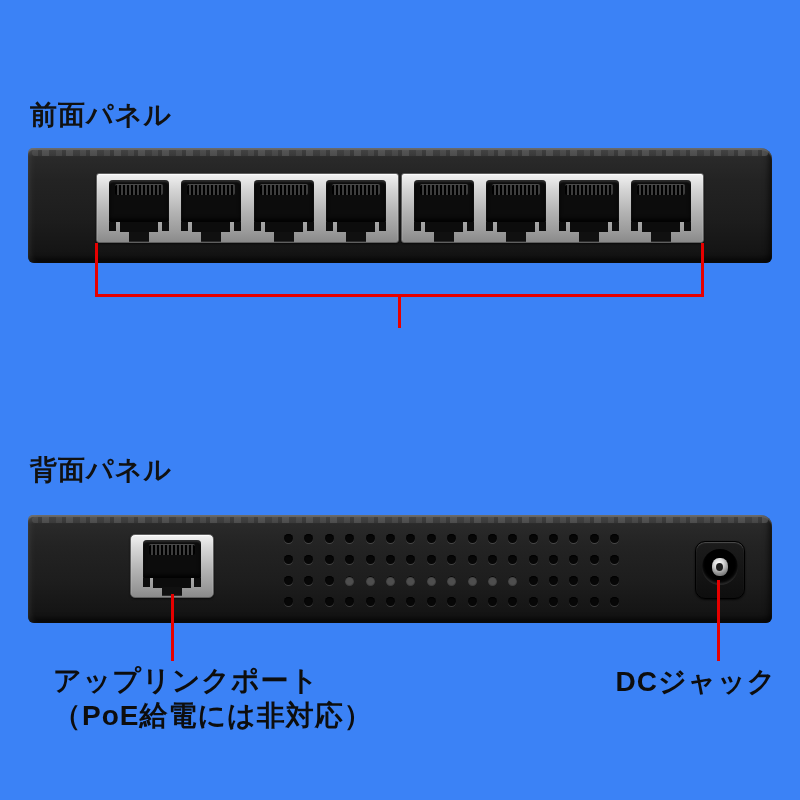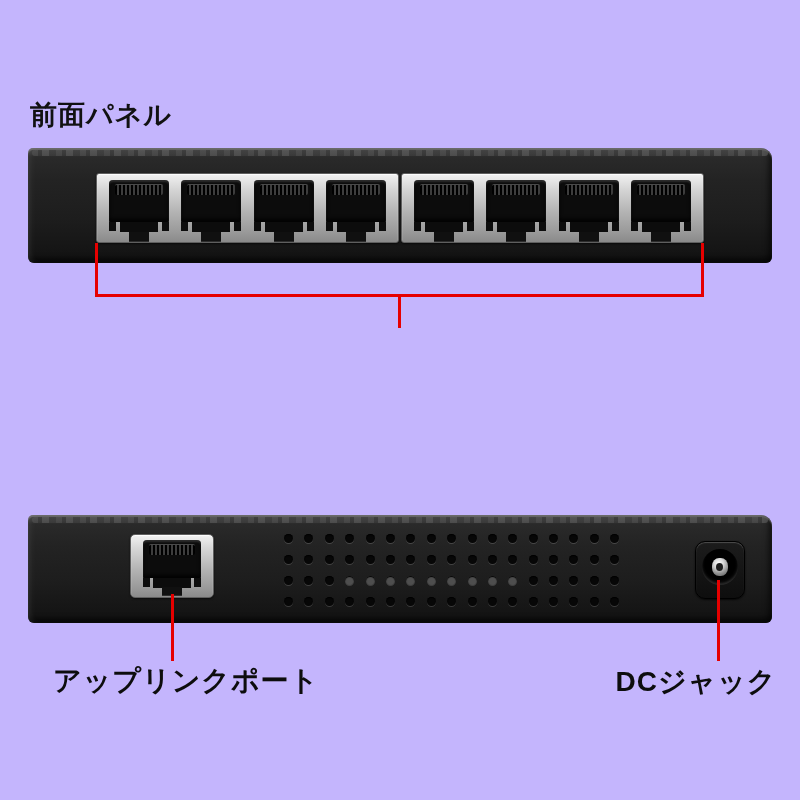--- a/index.html
+++ b/index.html
@@ -1,18 +1,18 @@
 <!DOCTYPE html>
 <html><head>
 <meta charset="utf-8">
 <style>
   * { margin:0; padding:0; box-sizing:border-box; }
   html,body { width:800px; height:800px; background:#ffffff; }
   body { font-family:"Liberation Sans","DejaVu Sans",sans-serif; color:#111; }
-  .page { position:relative; width:800px; height:800px; background:#c4b5fd; overflow:hidden;padding-left:43px; }
+  .page { position:relative; width:800px; height:800px; background:#3b82f6; overflow:hidden;padding-left:43px; }
 
   .section-label { position:absolute; left:30px; font-size:27px; font-weight:700; letter-spacing:1px; color:#111; }
   #front-label { top:97px; }
   #rear-label  { top:452px; }
 
   
   .chassis {
     position:absolute; left:28px; width:744px;
     background:linear-gradient(180deg,#454545 0px,#383838 5px,#2a2a2a 9px,#232323 28%,#1d1d1d 62%,#141414 92%,#0c0c0c 100%);
     border-radius:5px 11px 6px 6px;
@@ -191,20 +191,21 @@
         </div>
       </div>
   </div>
 
   <div class="red" id="poe-line-left" style="background: rgb(230, 0, 0);"></div>
   <div class="red" id="poe-line-right" style="background: rgb(230, 0, 0);"></div>
   <div class="red" id="poe-line-h" style="background: rgb(230, 0, 0);"></div>
   <div class="red" id="poe-line-stem" style="background: rgb(230, 0, 0);"></div>
 
 
+  <div class="section-label" id="rear-label">背面パネル</div>
 
   <div class="chassis" id="rear-chassis">
     <div class="bezel" id="uplink-bezel">
         <div class="rj45">
           <div class="rj45-main">
             <div class="rj45-teeth"></div>
           </div>
           <div class="rj45-foot l"></div>
           <div class="rj45-foot r"></div>
           <div class="rj45-step1"></div>
@@ -288,17 +289,18 @@
         </div>
       </div>
     </div>
   </div>
 
   <div class="red" id="uplink-line" style="background: rgb(230, 0, 0);"></div>
   <div class="red" id="dc-line" style="background: rgb(230, 0, 0);"></div>
 
   <div class="caption" id="uplink-caption">
     <div>アップリンクポート</div>
+    <div>（PoE給電には非対応）</div>
   </div>
 
   <div class="caption" id="dc-caption">DCジャック</div>
 
 </div>
 
 </body></html>

